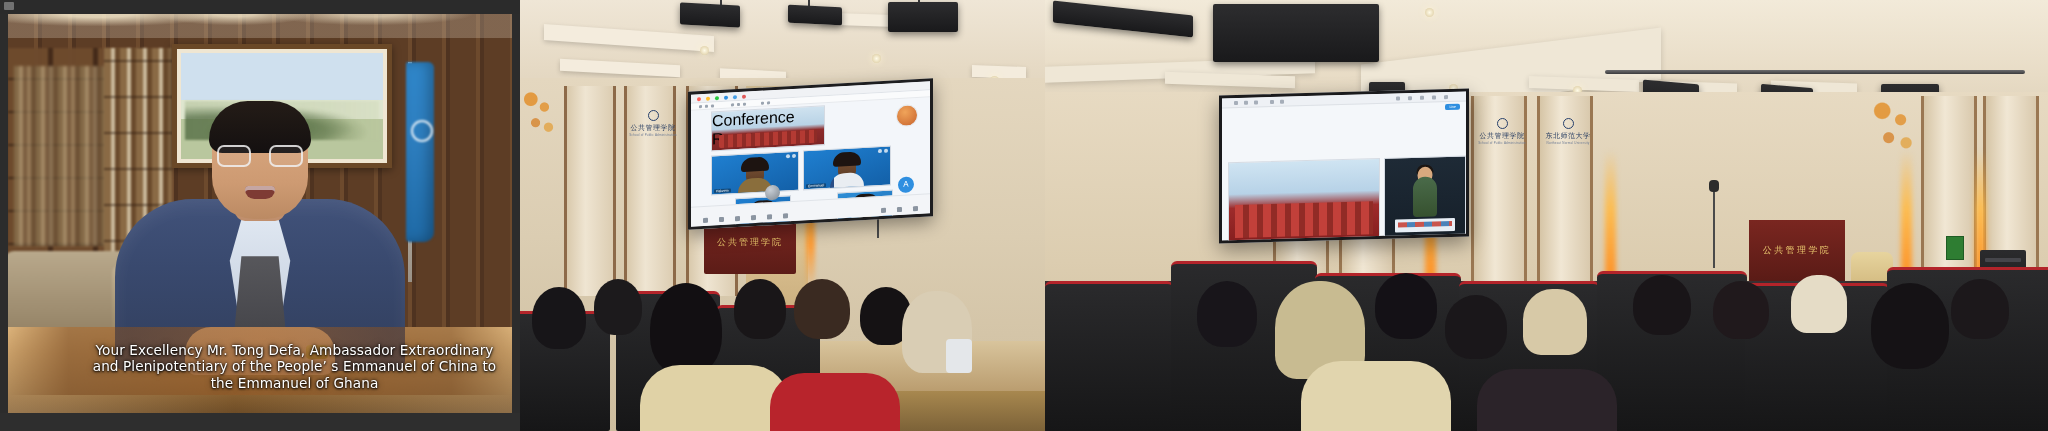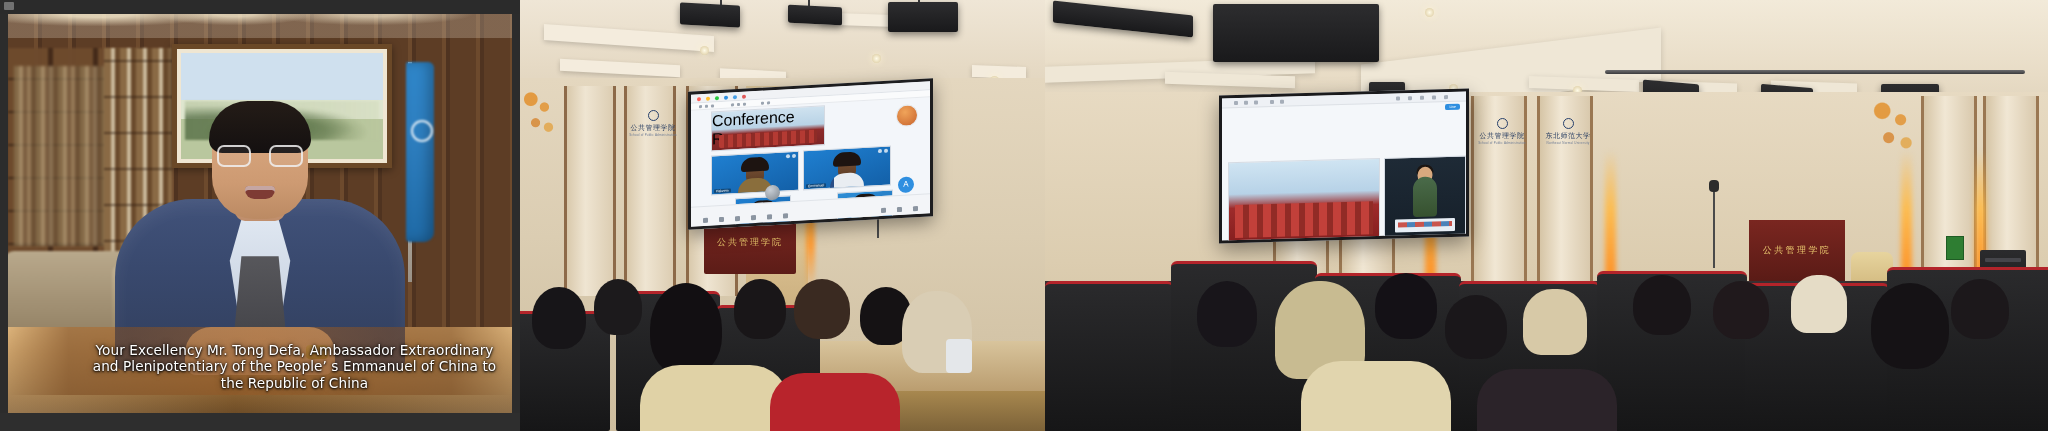--- a/index.html
+++ b/index.html
@@ -331,21 +331,21 @@
         <div class="pl-mouth"></div>
         <div class="pl-hands"></div>
         <div class="pl-watch"></div>
       </div>
 
       <div class="pl-spot"></div>
       <div class="pl-capband"></div>
       <div class="pl-caption">
         <div>Your Excellency Mr. Tong Defa, Ambassador Extraordinary</div>
         <div>and Plenipotentiary of the People’   s Emmanuel of China to</div>
-        <div>the Republic of China</div>
+        <div>the Emmanuel of Ghana</div>
       </div>
     </div>
     <div class="pl-letterbox-bot"></div>
   </div>
 
   <div class="panel-mid">
     <div class="pm-ceiling"></div>
 
     <div class="pm-ceil-slab" style="left:24px;top:30px;width:170px;height:16px;transform:skewY(4deg);"></div>
     <div class="pm-ceil-slab" style="left:40px;top:62px;width:120px;height:12px;transform:skewY(3deg);"></div>

